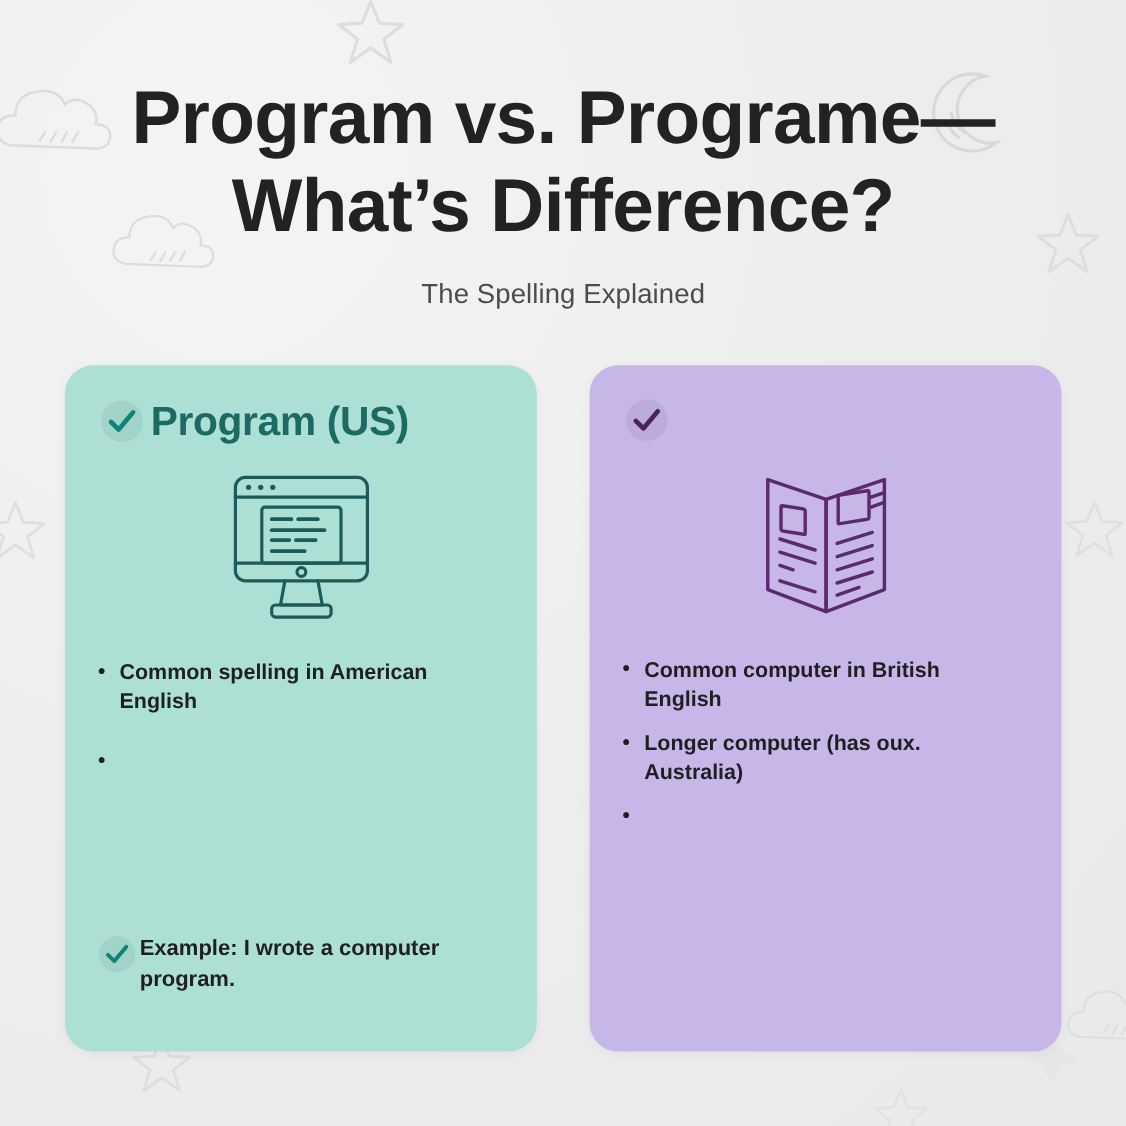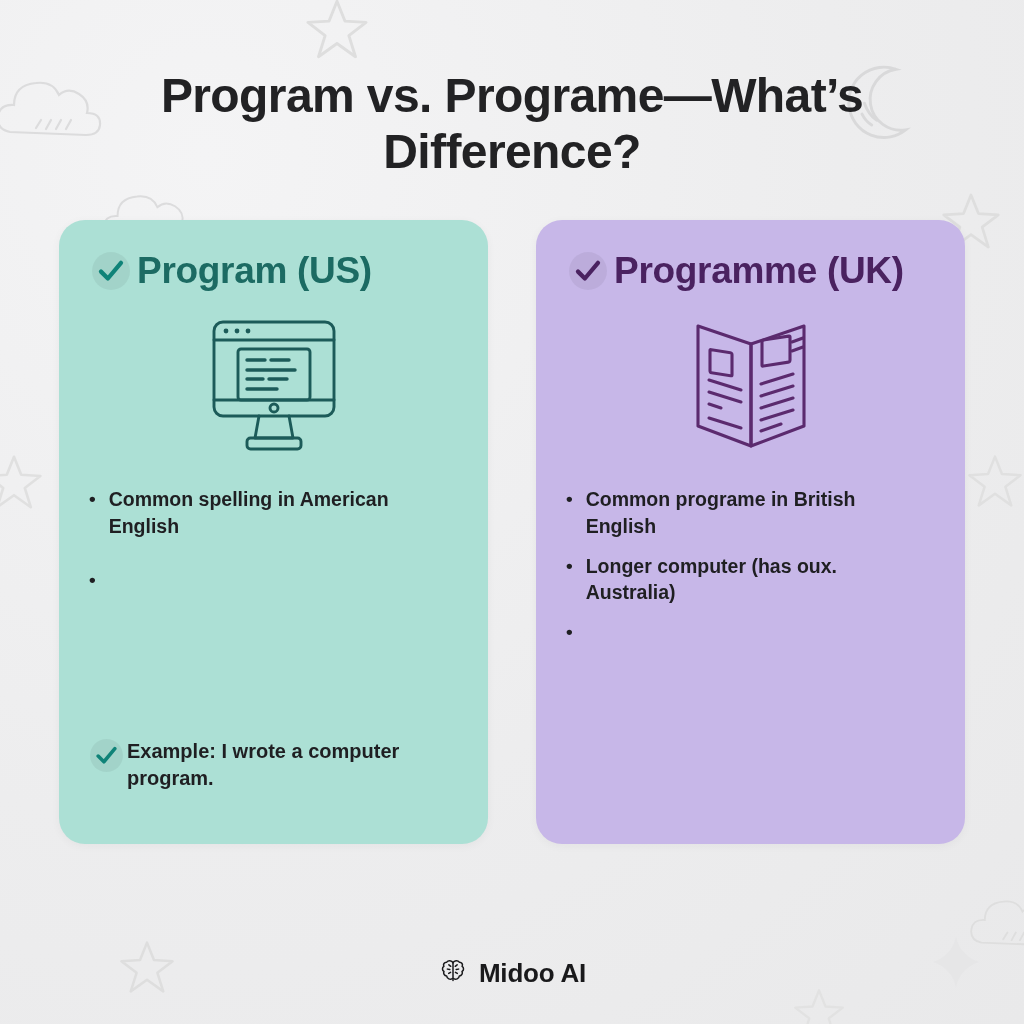--- a/index.html
+++ b/index.html
@@ -26,42 +26,42 @@
   }
   .doodles svg { position:absolute; }
 
   
   .header {
     position:relative; z-index:2;
     text-align:center;
     padding-top:68px;
   }
   .title {
-    font-size:48px;
+    font-size:68px;
     font-weight:700;
     line-height:1.17;
     letter-spacing:-0.6px;
     color:#222224;
     padding:0 58px;
   }
   .subtitle {
     margin-top:26px;
     font-size:25px;
     font-weight:400;
     color:#4c4c50;
     letter-spacing:0.1px;
   }
 
   
   .cards {
     position:relative; z-index:2;
     display:flex;
     gap:48px;
     padding:0 59px;
-    margin-top:40px;
+    margin-top:50px;
   }
   .card {
     flex:1 1 0;
     border-radius:26px;
     padding:30px 30px 0 30px;
     height:624px;
     position:relative;
     box-shadow:0 2px 10px rgba(0,0,0,0.045);
   }
   .card-us { background:#ace0d5; }
@@ -207,20 +207,21 @@
       <path d="M18 34 q3 9 10 14 M16 43 q3 6 8 9"></path>
     </svg>
 
     <svg style="left:930px; top:934px;" width="52" height="56" viewBox="0 0 40 44" fill="#e6e6e7">
       <path d="M20 2 q3 15 18 20 q-15 5 -18 20 q-3 -15 -18 -20 q15 -5 18 -20 z"></path>
     </svg>
   </div>
 
   <div class="header">
     <div class="title">Program vs. Programe—What’s Difference?</div>
+    <div class="subtitle">The Spelling Explained</div>
   </div>
 
   <div class="cards">
 
     <div class="card card-us">
       <div class="card-head">
         <span class="check-badge">
           <svg viewBox="0 0 24 24" fill="none" stroke="#0f8378" stroke-width="3.4" stroke-linecap="round" stroke-linejoin="round">
             <path d="M4 12.5 L9.5 18 L20 5.5"></path>
           </svg>
@@ -269,60 +270,47 @@
       </div>
     </div>
 
     <div class="card card-uk">
       <div class="card-head">
         <span class="check-badge">
           <svg viewBox="0 0 24 24" fill="none" stroke="#4a2260" stroke-width="3.4" stroke-linecap="round" stroke-linejoin="round">
             <path d="M4 12.5 L9.5 18 L20 5.5"></path>
           </svg>
         </span>
-        <span class="card-title">Programme (UK)</span>
       </div>
 
       <div class="icon-wrap">
         <svg width="126" height="136" viewBox="0 0 126 136" fill="none" stroke="#5b2a6e" stroke-width="3.1" stroke-linecap="round" stroke-linejoin="round">
           <path d="M63 26 L10 8 V108 L63 128 Z"></path>
           <path d="M63 26 L116 8 V108 L63 128 Z"></path>
           <rect x="22" y="28" width="22" height="23" rx="1.5" transform="skewY(9)"></rect>
           <path d="M21 62 L53 72 M21 74 L53 84 M21 86 L33 90 M21 100 L53 110"></path>
           <rect x="74" y="34" width="28" height="26" rx="1.5" transform="skewY(-9)"></rect>
           <path d="M104 24 L115 20 M104 33 L115 29"></path>
           <path d="M73 66 L105 56 M73 78 L105 68 M73 90 L105 80 M73 102 L105 92 M73 113 L93 106"></path>
         </svg>
       </div>
 
       <div class="bullets">
         <div class="bullet">
           <span class="bullet-dot">•</span>
-          <span class="bullet-text">Common programe in British
+          <span class="bullet-text">Common computer in British
 English</span>
         </div>
         <div class="bullet">
           <span class="bullet-dot">•</span>
           <span class="bullet-text">Longer computer (has oux. Australia)</span>
         </div>
         <div class="bullet">
           <span class="bullet-dot">•</span>
         </div>
       </div>
 
     </div>
 
   </div>
 
-  <div class="footer">
-    <span>
-      <svg width="30" height="30" viewBox="0 0 32 32" fill="none" stroke="#19191b" stroke-width="1.6" stroke-linecap="round" stroke-linejoin="round">
-        <path d="M16 6.5 V26"></path>
-        <path d="M16 7.2 C14.6 4.6 10.8 4.4 9.3 6.6 C6.7 6.4 5.1 9 6.3 11 C4.2 12.2 4.3 15.4 6.4 16.4 C5.3 18.6 6.8 21.3 9.2 21.3 C9.6 24.2 13.1 25.8 15.2 24"></path>
-        <path d="M16 7.2 C17.4 4.6 21.2 4.4 22.7 6.6 C25.3 6.4 26.9 9 25.7 11 C27.8 12.2 27.7 15.4 25.6 16.4 C26.7 18.6 25.2 21.3 22.8 21.3 C22.4 24.2 18.9 25.8 16.8 24"></path>
-        <path d="M11.6 9.4 L13.6 11 M10 14 L12.6 14.4 M11.4 18.6 L13.4 17.4"></path>
-        <path d="M20.4 9.4 L18.4 11 M22 14 L19.4 14.4 M20.6 18.6 L18.6 17.4"></path>
-      </svg>
-    </span>
-    <span class="brand-name">Midoo AI</span>
-  </div>
 
 </div>
 
 </body></html>

